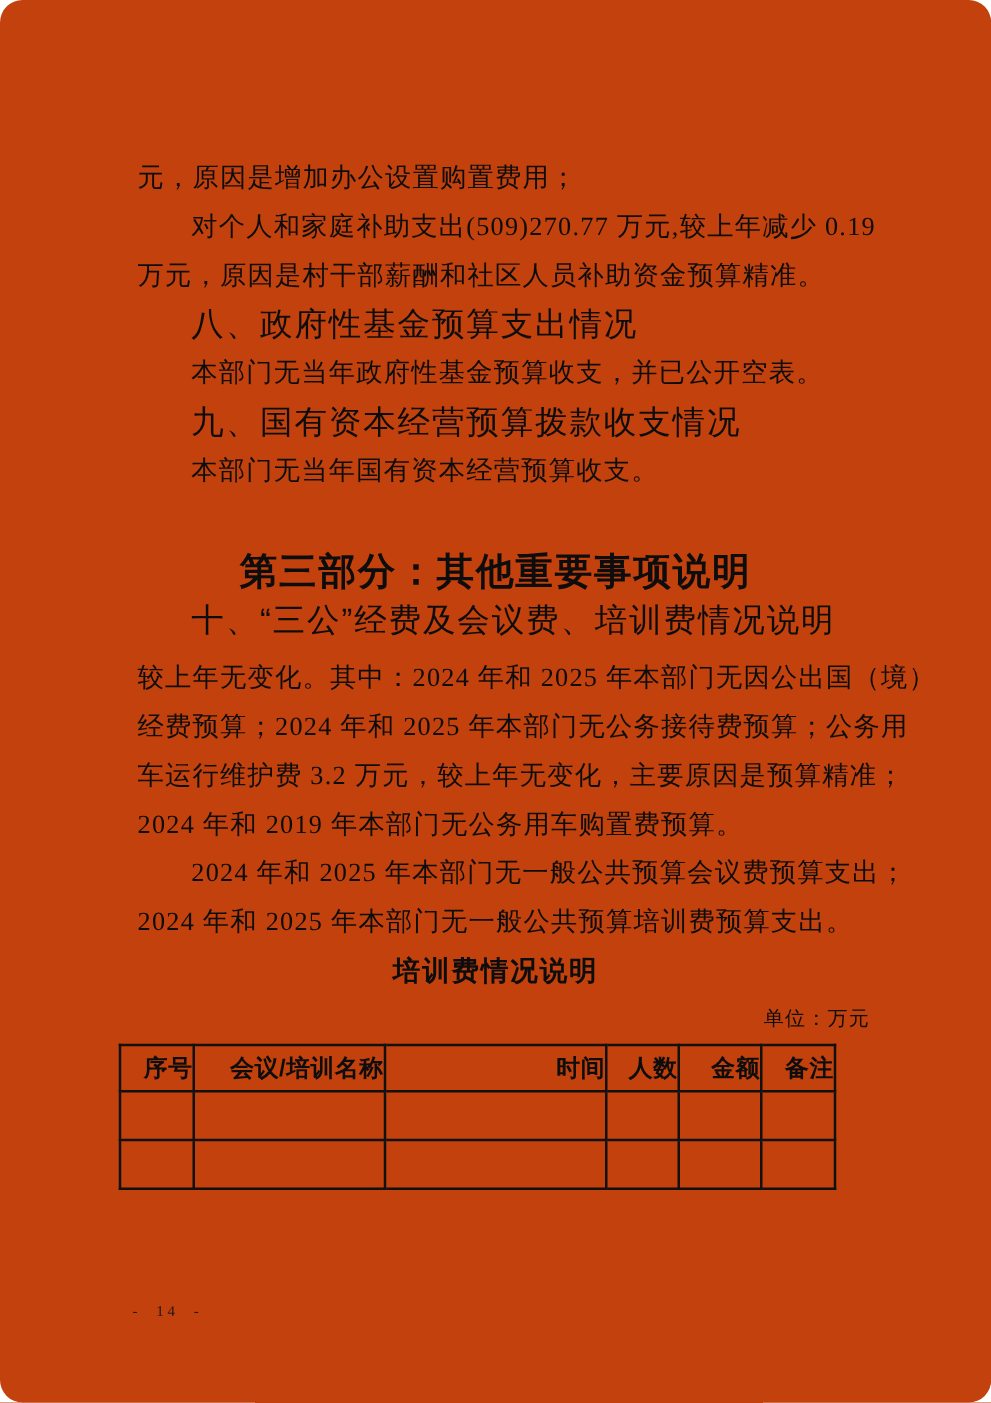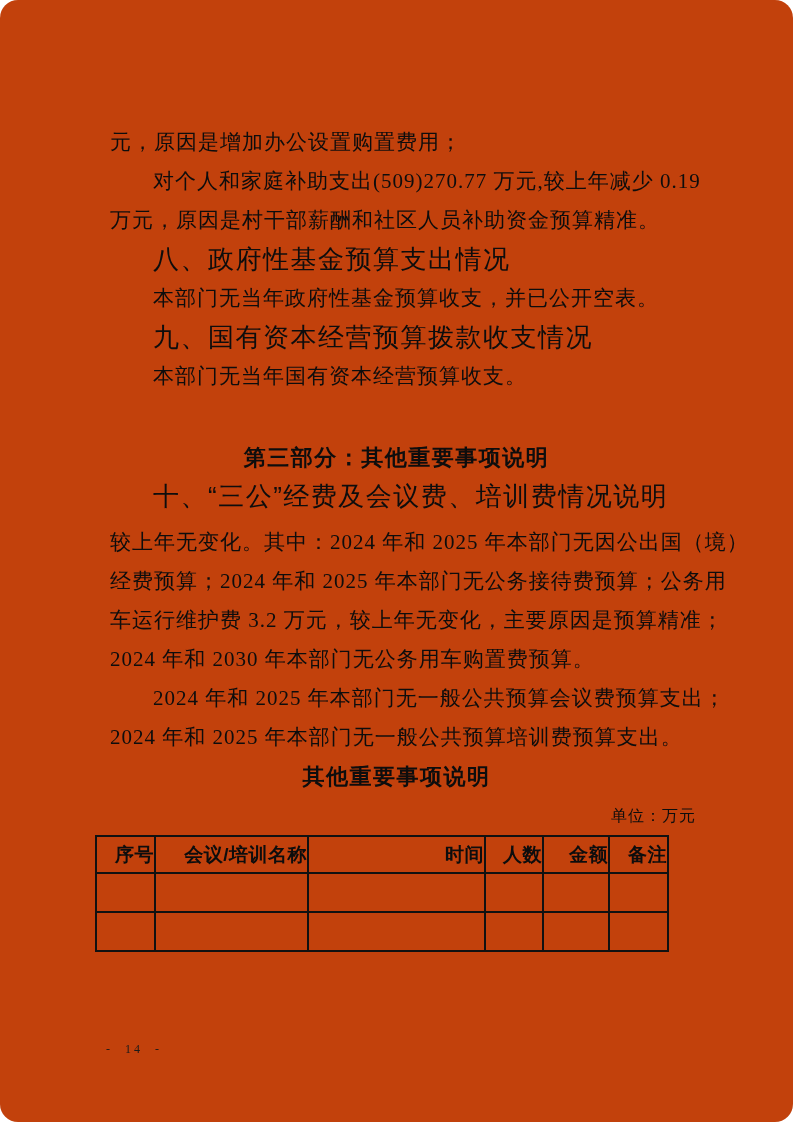--- a/index.html
+++ b/index.html
@@ -35,21 +35,21 @@
     letter-spacing: 1.5px;
     font-size: 26px;
   }
   .part-title {
     width: 793px;
     margin-left: -110px;
     margin-top: 42px;
     height: 39px;
     line-height: 39px;
     text-align: center;
-    font-size: 22px;
+    font-size: 30px;
     font-weight: bold;
     letter-spacing: 1.5px;
   }
   .para-group { margin-top: 7px; }
   .table-title {
     width: 793px;
     margin-left: -110px;
     height: 39px;
     line-height: 39px;
     text-align: center;
@@ -115,29 +115,29 @@
     <div class="line indent">本部门无当年国有资本经营预算收支。</div>
 
     <div class="part-title">第三部分：其他重要事项说明</div>
 
     <div class="line indent heading">十、“三公”经费及会议费、培训费情况说明</div>
 
     <div class="para-group">
       <div class="line">较上年无变化。其中：2024 年和 2025 年本部门无因公出国（境）</div>
       <div class="line">经费预算；2024 年和 2025 年本部门无公务接待费预算；公务用</div>
       <div class="line">车运行维护费 3.2 万元，较上年无变化，主要原因是预算精准；</div>
-      <div class="line">2024 年和 2030 年本部门无公务用车购置费预算。</div>
+      <div class="line">2024 年和 2019 年本部门无公务用车购置费预算。</div>
     </div>
 
     <div>
       <div class="line indent">2024 年和 2025 年本部门无一般公共预算会议费预算支出；</div>
       <div class="line">2024 年和 2025 年本部门无一般公共预算培训费预算支出。</div>
     </div>
 
-    <div class="table-title">其他重要事项说明</div>
+    <div class="table-title">培训费情况说明</div>
 
     <div class="unit-label">单位：万元</div>
 
     <table class="detail-table">
       <colgroup>
         <col style="width:59px">
         <col style="width:153px">
         <col style="width:177px">
         <col style="width:58px">
         <col style="width:66px">

